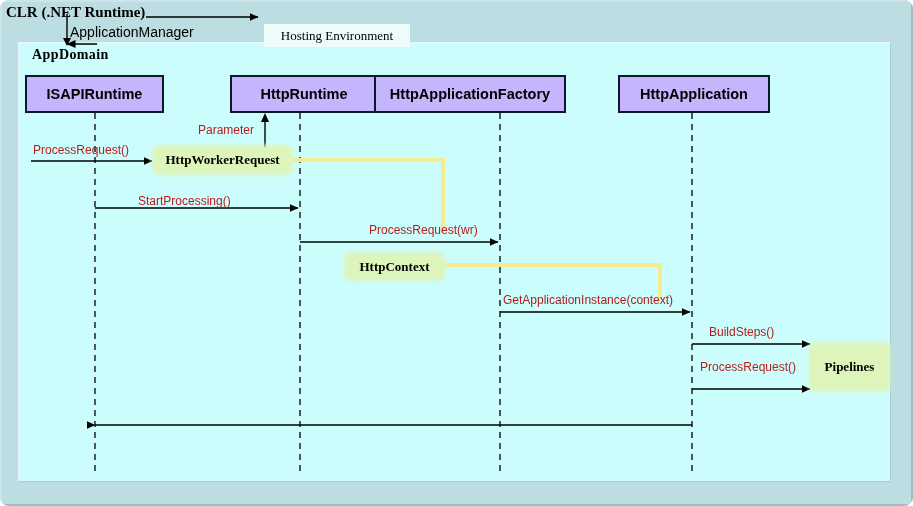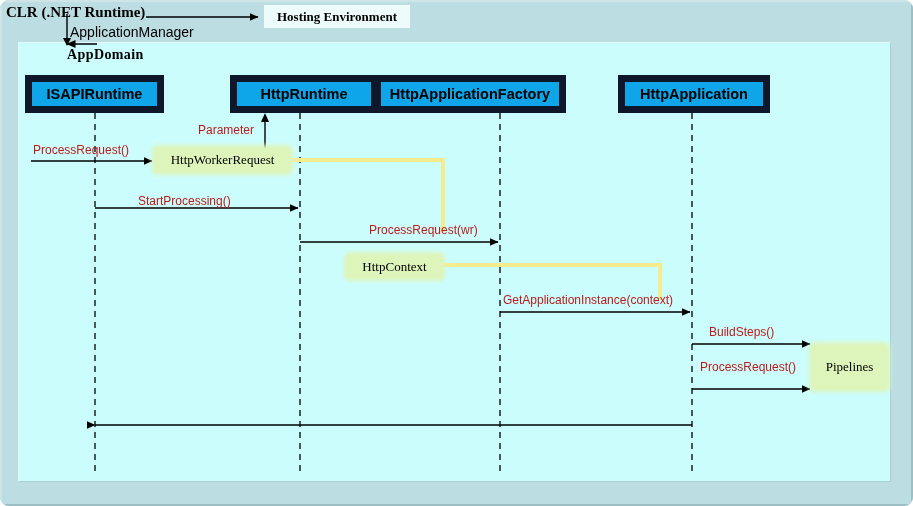--- a/index.html
+++ b/index.html
@@ -53,80 +53,79 @@
   .appdomain-label {
     position: absolute;
     left: 32px;
     top: 47px;
     font-family: "Liberation Serif", serif;
     font-weight: bold;
     font-size: 14px;
     color: #000;
     letter-spacing: 0.4px;
     white-space: nowrap;
-    margin-left: 35px;
   }
   .clr-label {
     position: absolute;
     left: 6px;
     top: 4px;
     font-family: "Liberation Serif", serif;
     font-weight: bold;
     font-size: 15px;
     color: #000;
     white-space: nowrap;
   }
   .hosting-env {
     position: absolute;
     left: 264px;
-    top: 5px;
+    top: 24px;
     width: 146px;
     height: 23px;
     background: #eefbfb;
     font-family: "Liberation Serif", serif;
-    font-weight: bold;
+    font-weight: normal;
     font-size: 13px;
     color: #000;
     display: flex;
     align-items: center;
     justify-content: center;
     white-space: nowrap;
     box-sizing: border-box;
   }
   .app-manager-label {
     position: absolute;
     left: 70px;
     top: 24px;
     font-size: 14px;
     color: #000;
     white-space: nowrap;
   }
   
   .participant {
     position: absolute;
-    background: #0ea5e9;
-    border: 7px solid #0f172a;
+    background: #c4b5fd;
+    border: 2px solid #0f172a;
     display: flex;
     align-items: center;
     justify-content: center;
     font-family: "Liberation Sans", sans-serif;
     font-weight: bold;
     font-size: 14.5px;
     color: #000;
     white-space: nowrap;
     box-sizing: border-box;
     height: 38px;
     top: 75px;
   }
   
   .artifact {
     position: absolute;
     background: #ddf5bb;
     font-family: "Liberation Serif", serif;
-    font-weight: normal;
+    font-weight: bold;
     font-size: 13px;
     color: #000;
     display: flex;
     align-items: center;
     justify-content: center;
     white-space: nowrap;
     box-sizing: border-box;
     border-radius: 3px;
     box-shadow: 0 0 4px 3px #ddf5bb;
   }

